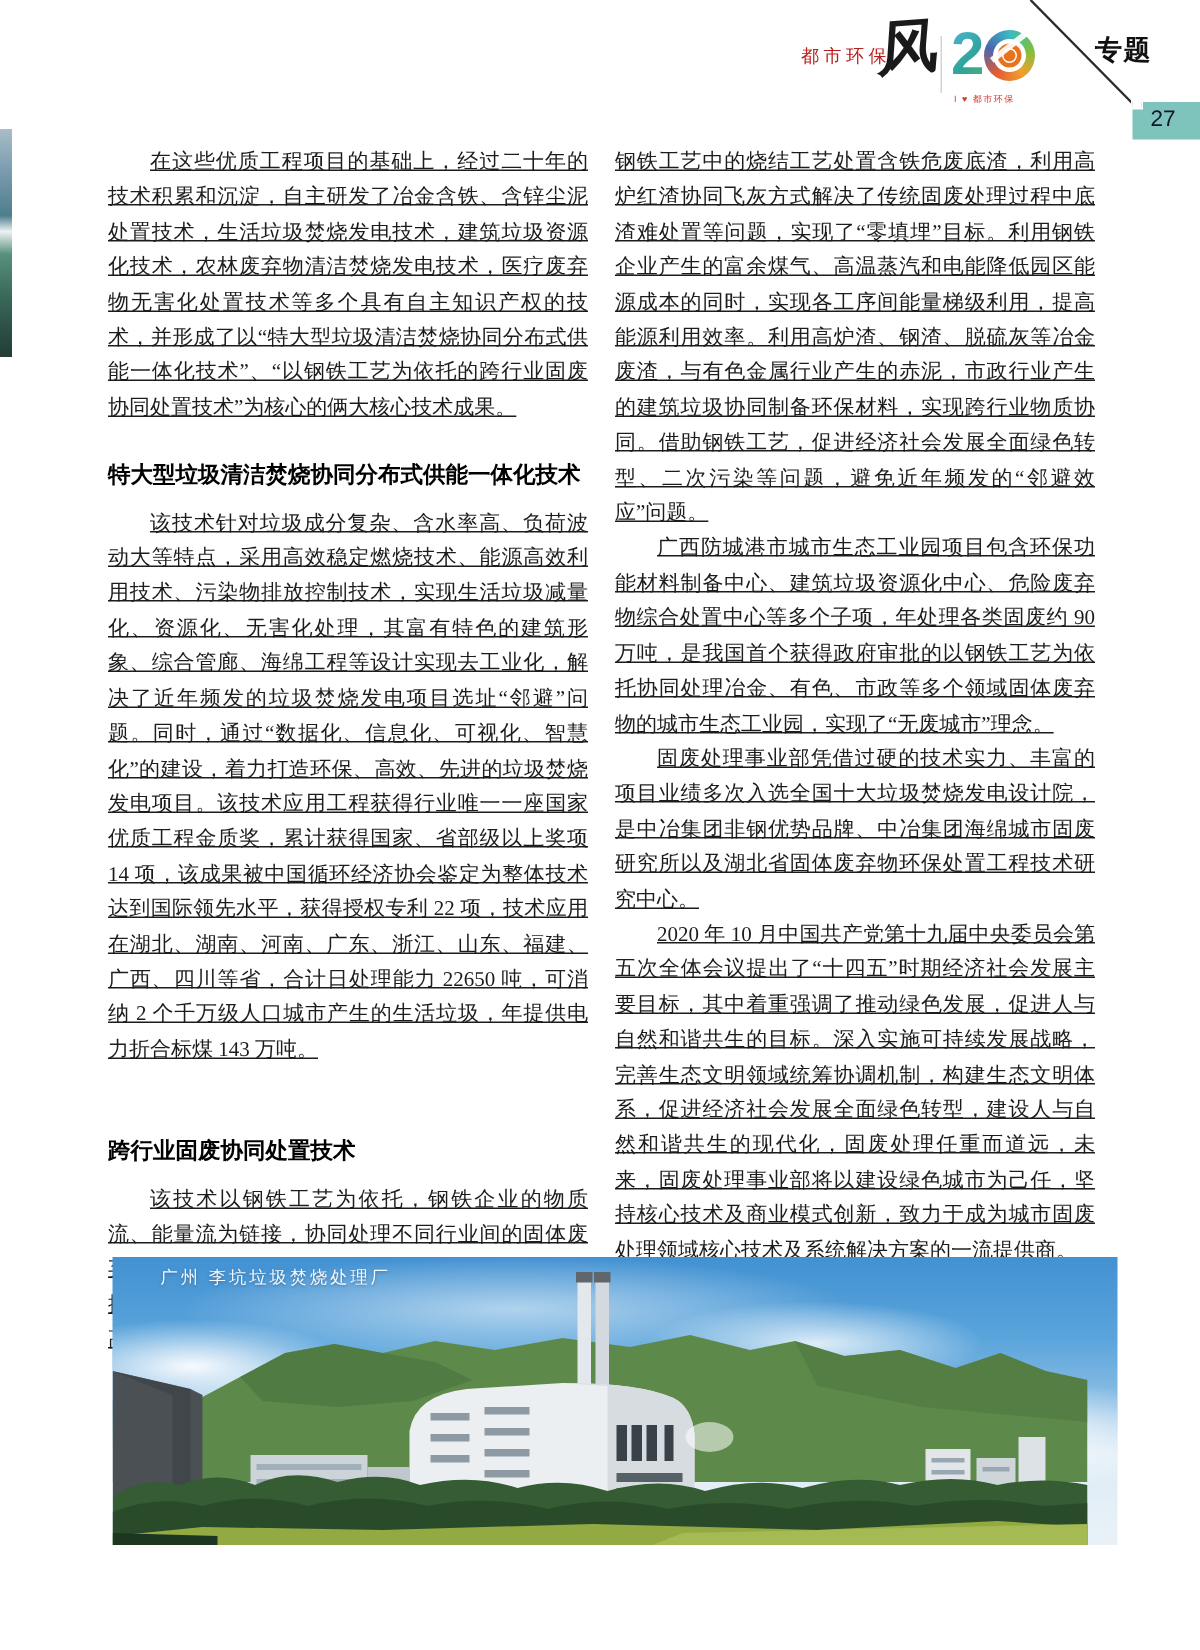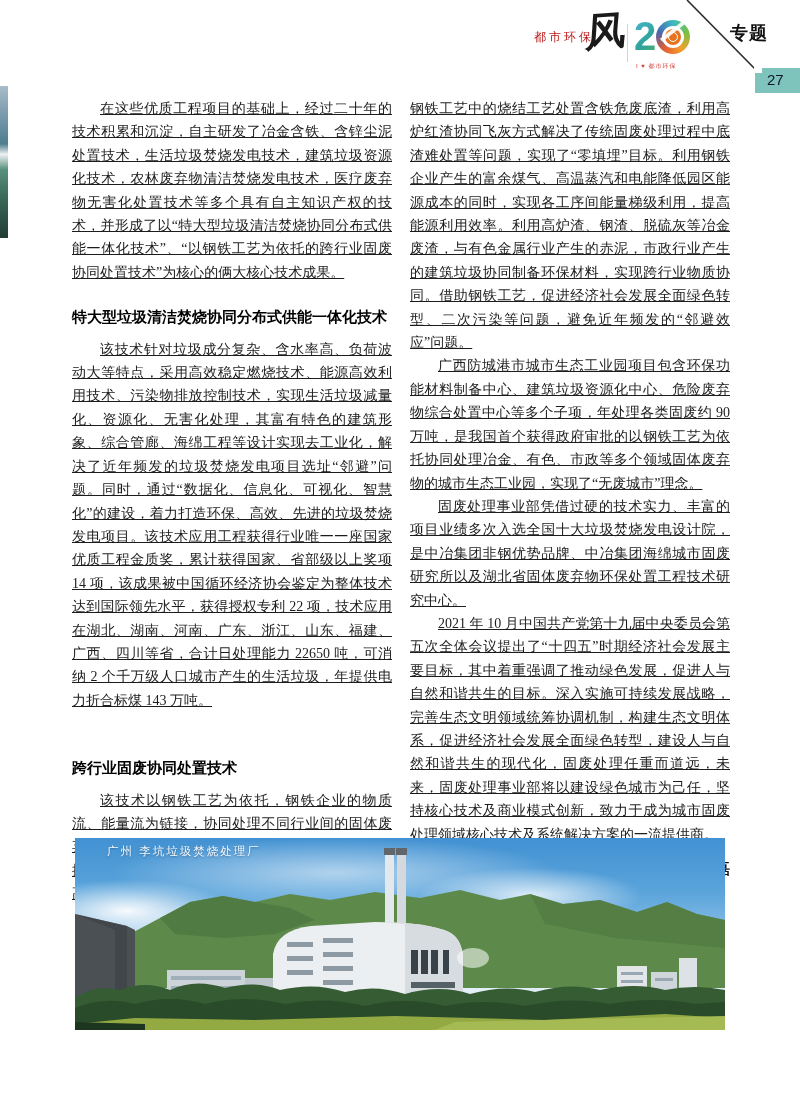--- a/index.html
+++ b/index.html
@@ -49,21 +49,21 @@
   .col p.indent{text-indent:2em;}
   .col h3{margin:0;font-family:"Liberation Sans",sans-serif;font-size:15px;color:#000;
     font-weight:bold;text-align:left;}
   .h-first{margin-top:21px !important;margin-bottom:9px !important;}
   .h-second{margin-top:44px !important;margin-bottom:9px !important;}
   .byline{margin-top:12px;text-align:right;font-family:"Liberation Sans",sans-serif;
     font-weight:bold;font-size:14.5px;color:#111;}
 
   
   .photo{position:absolute;left:75px;top:838px;width:650px;height:192px;overflow:hidden;
-    background:linear-gradient(to bottom,#4291d2 0%,#5aa4db 28%,#8fc0e6 52%,#dcebf5 68%,#eaf2f8 100%);}
+    background:linear-gradient(to bottom,#4291d2 0%,#5aa4db 28%,#8fc0e6 52%,#dcebf5 68%,#eaf2f8 100%);padding-left:20px;}
   .clouds{position:absolute;inset:0;
     background:
      radial-gradient(ellipse 150px 45px at 8% 38%,rgba(255,255,255,.95) 0%,rgba(255,255,255,0) 70%),
      radial-gradient(ellipse 200px 60px at 25% 55%,rgba(255,255,255,.97) 0%,rgba(255,255,255,0) 72%),
      radial-gradient(ellipse 230px 70px at 48% 60%,rgba(255,255,255,.95) 0%,rgba(255,255,255,0) 70%),
      radial-gradient(ellipse 160px 40px at 70% 30%,rgba(255,255,255,.8) 0%,rgba(255,255,255,0) 70%),
      radial-gradient(ellipse 200px 55px at 88% 62%,rgba(255,255,255,.9) 0%,rgba(255,255,255,0) 70%),
      radial-gradient(ellipse 320px 50px at 40% 18%,rgba(255,255,255,.55) 0%,rgba(255,255,255,0) 70%);}
   .scene{position:absolute;inset:0;}
   .photo-caption{position:absolute;left:32px;top:6px;color:rgba(255,255,255,.95);
@@ -108,21 +108,21 @@
     <h3 class="h-first">特大型垃圾清洁焚烧协同分布式供能一体化技术</h3>
     <p class="indent">该技术针对垃圾成分复杂、含水率高、负荷波动大等特点，采用高效稳定燃烧技术、能源高效利用技术、污染物排放控制技术，实现生活垃圾减量化、资源化、无害化处理，其富有特色的建筑形象、综合管廊、海绵工程等设计实现去工业化，解决了近年频发的垃圾焚烧发电项目选址“邻避”问题。同时，通过“数据化、信息化、可视化、智慧化”的建设，着力打造环保、高效、先进的垃圾焚烧发电项目。该技术应用工程获得行业唯一一座国家优质工程金质奖，累计获得国家、省部级以上奖项 14 项，该成果被中国循环经济协会鉴定为整体技术达到国际领先水平，获得授权专利 22 项，技术应用在湖北、湖南、河南、广东、浙江、山东、福建、广西、四川等省，合计日处理能力 22650 吨，可消纳 2 个千万级人口城市产生的生活垃圾，年提供电力折合标煤 143 万吨。</p>
     <h3 class="h-second">跨行业固废协同处置技术</h3>
     <p class="indent">该技术以钢铁工艺为依托，钢铁企业的物质流、能量流为链接，协同处理不同行业间的固体废弃物，发挥钢铁企业在城市固废处理方向的同频共振作用，推动钢铁企业与城市和谐共生的同时，提高城市整体环境容量。如依托</p>
   </div>
 
   <div class="col col-right">
     <p>钢铁工艺中的烧结工艺处置含铁危废底渣，利用高炉红渣协同飞灰方式解决了传统固废处理过程中底渣难处置等问题，实现了“零填埋”目标。利用钢铁企业产生的富余煤气、高温蒸汽和电能降低园区能源成本的同时，实现各工序间能量梯级利用，提高能源利用效率。利用高炉渣、钢渣、脱硫灰等冶金废渣，与有色金属行业产生的赤泥，市政行业产生的建筑垃圾协同制备环保材料，实现跨行业物质协同。借助钢铁工艺，促进经济社会发展全面绿色转型、二次污染等问题，避免近年频发的“邻避效应”问题。</p>
     <p class="indent">广西防城港市城市生态工业园项目包含环保功能材料制备中心、建筑垃圾资源化中心、危险废弃物综合处置中心等多个子项，年处理各类固废约 90 万吨，是我国首个获得政府审批的以钢铁工艺为依托协同处理冶金、有色、市政等多个领域固体废弃物的城市生态工业园，实现了“无废城市”理念。</p>
     <p class="indent">固废处理事业部凭借过硬的技术实力、丰富的项目业绩多次入选全国十大垃圾焚烧发电设计院，是中冶集团非钢优势品牌、中冶集团海绵城市固废研究所以及湖北省固体废弃物环保处置工程技术研究中心。</p>
-    <p class="indent">2021 年 10 月中国共产党第十九届中央委员会第五次全体会议提出了“十四五”时期经济社会发展主要目标，其中着重强调了推动绿色发展，促进人与自然和谐共生的目标。深入实施可持续发展战略，完善生态文明领域统筹协调机制，构建生态文明体系，促进经济社会发展全面绿色转型，建设人与自然和谐共生的现代化，固废处理任重而道远，未来，固废处理事业部将以建设绿色城市为己任，坚持核心技术及商业模式创新，致力于成为城市固废处理领域核心技术及系统解决方案的一流提供商。</p>
+    <p class="indent">2020 年 10 月中国共产党第十九届中央委员会第五次全体会议提出了“十四五”时期经济社会发展主要目标，其中着重强调了推动绿色发展，促进人与自然和谐共生的目标。深入实施可持续发展战略，完善生态文明领域统筹协调机制，构建生态文明体系，促进经济社会发展全面绿色转型，建设人与自然和谐共生的现代化，固废处理任重而道远，未来，固废处理事业部将以建设绿色城市为己任，坚持核心技术及商业模式创新，致力于成为城市固废处理领域核心技术及系统解决方案的一流提供商。</p>
     <div class="byline">固废处理事业部 万磊</div>
   </div>
 
   <div class="photo">
     <div class="clouds"></div>
     <svg class="scene" width="650" height="192" viewBox="0 0 650 192">
 
       <path d="M0,112 L0,96 L28,90 L55,96 L85,80 L115,64 L148,58 L180,64 L215,56 L255,62 L300,54 L345,60 L385,52 L425,62 L455,56 L488,66 L525,62 L562,74 L592,64 L622,76 L650,82 L650,150 L0,150 Z" fill="#5d8a4a"></path>
       <path d="M85,80 L115,64 L148,58 L180,64 L215,70 L240,82 L200,96 L150,100 L100,96 Z" fill="#4c7540" opacity="0.7"></path>
       <path d="M455,56 L488,66 L525,62 L562,74 L592,64 L622,76 L650,82 L650,110 L540,100 L470,86 Z" fill="#4c7540" opacity="0.55"></path>

